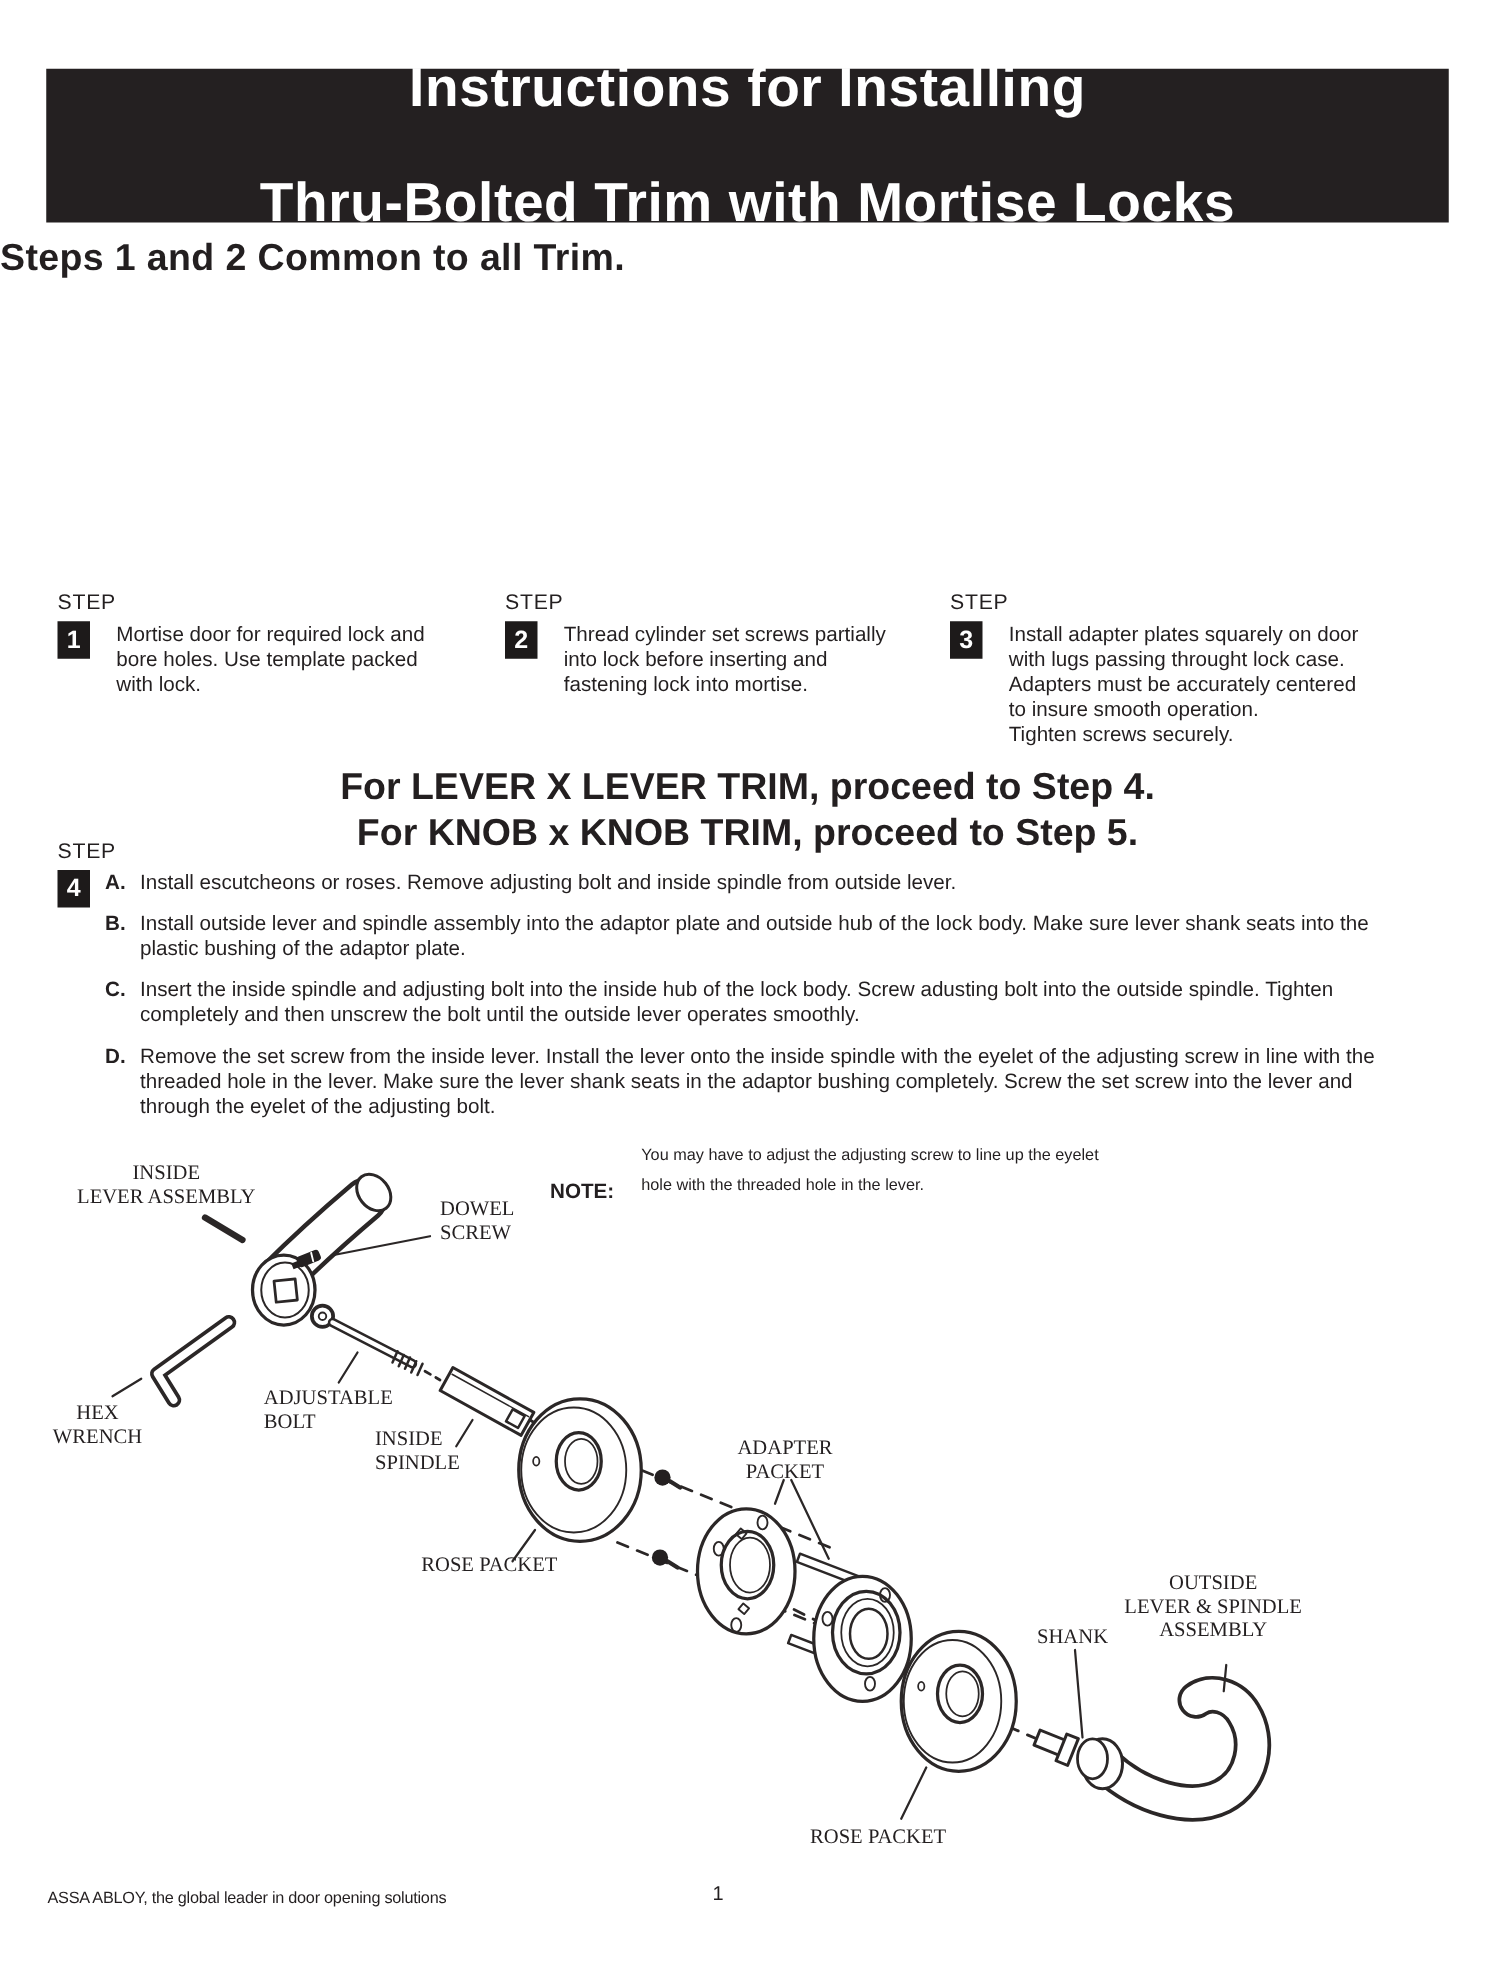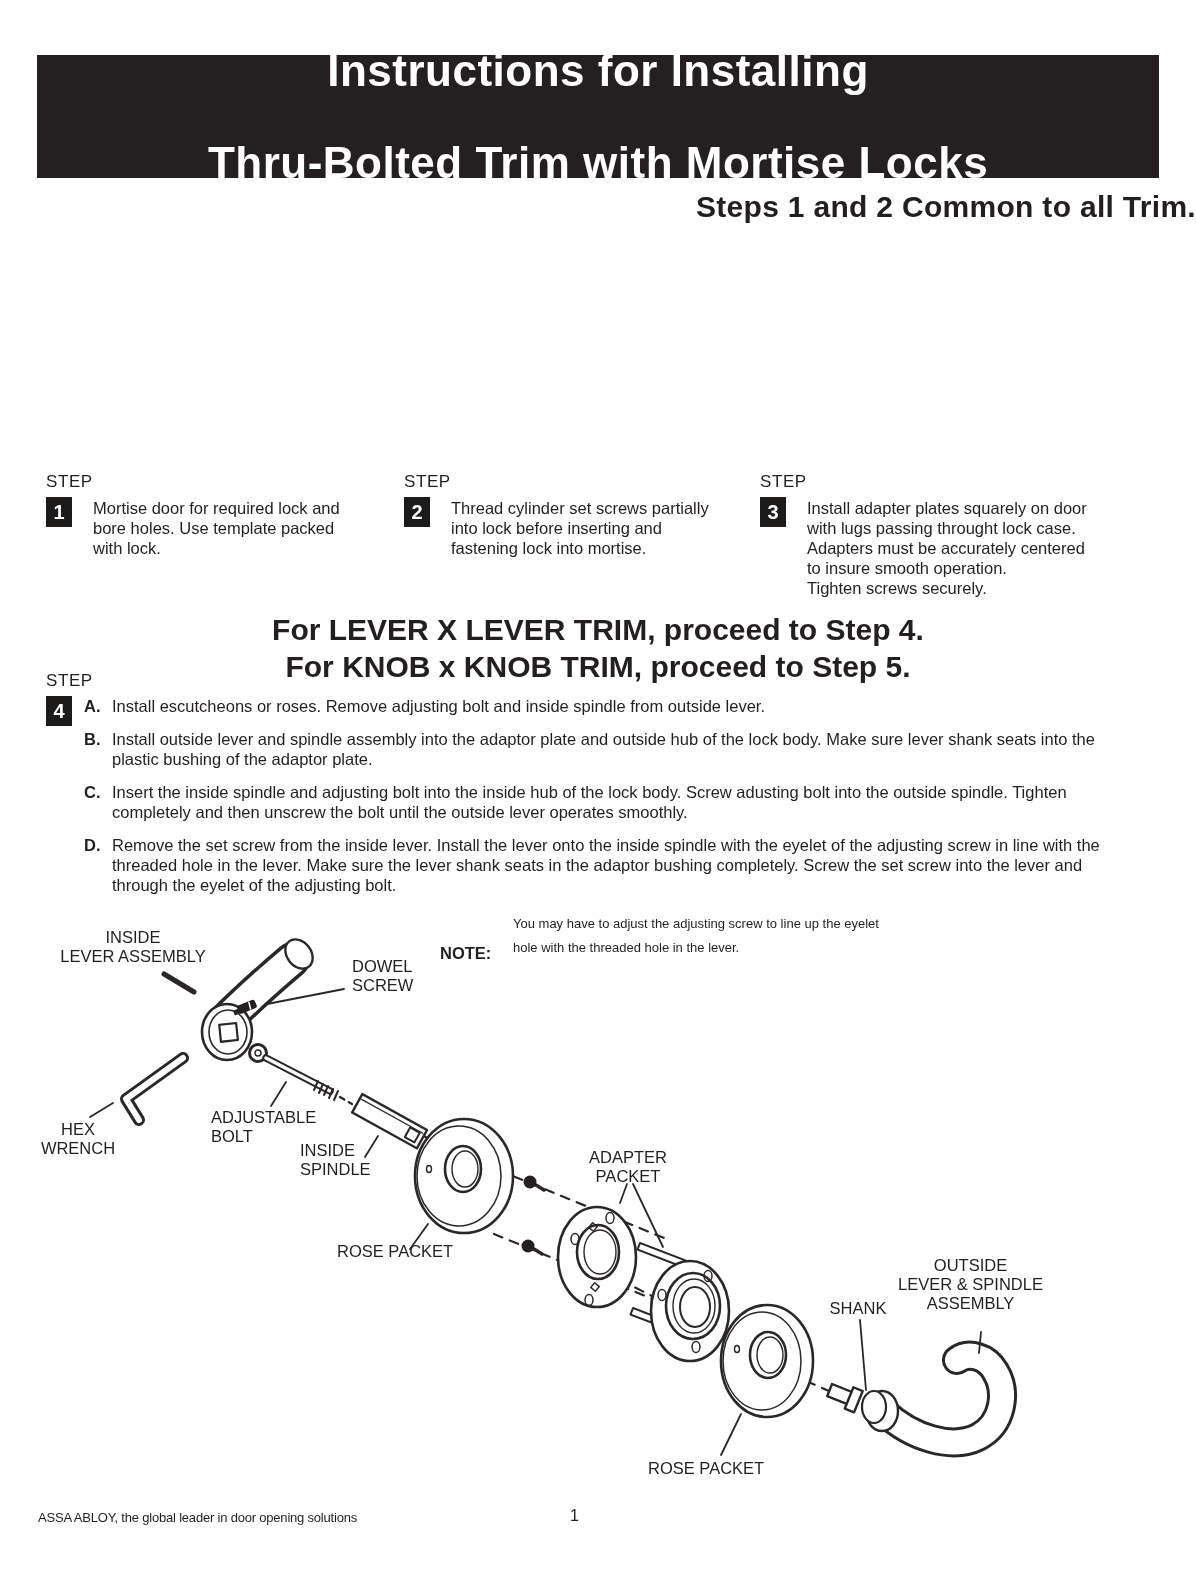--- a/index.html
+++ b/index.html
@@ -10,21 +10,21 @@
   }
   
   .banner{
     position:absolute;left:37px;top:55px;width:1122px;height:123px;background:#242021;
     color:#ffffff;display:flex;flex-direction:column;align-items:center;justify-content:center;
     text-align:center;
     gap:40px;
   }
   .banner-line{font-size:44px;font-weight:bold;line-height:52px;letter-spacing:0.5px;}
   .subtitle{
-    position:absolute;left:0;top:190px;width:1196px;text-align:right;
+    position:absolute;left:0;top:190px;width:1196px;text-align:left;
     font-size:30px;font-weight:bold;letter-spacing:0.3px;
   }
   
   .step-col{position:absolute;top:472px;}
   .col1{left:46px;width:330px;}
   .col2{left:404px;width:335px;}
   .col3{left:760px;width:355px;}
   .step-label{font-size:17px;letter-spacing:0.6px;}
   .step-row{display:flex;margin-top:5px;align-items:flex-start;}
   .step-num{
@@ -42,21 +42,21 @@
   .item{display:flex;margin-bottom:13px;}
   .item-letter{flex:0 0 28px;font-weight:bold;font-size:16.5px;line-height:20px;}
   .item-text{width:1002px;font-size:16.5px;line-height:20px;}
   
   .note{position:absolute;left:440px;top:912px;display:flex;}
   .note-label{flex:0 0 73px;font-weight:bold;font-size:16.5px;line-height:24px;margin-top:29px;}
   .note-text{width:525px;font-size:13px;line-height:24px;white-space:pre-line;}
   
   .diagram{position:absolute;left:0;top:920px;width:1196px;height:600px;}
   .diagram svg{position:absolute;left:0;top:0;}
-  .dlabel{position:absolute;font-size:16.5px;line-height:19px;white-space:pre-line;}
+  .dlabel{position:absolute;font-size:16.5px;line-height:19px;white-space:pre-line;font-family:Liberation Serif, serif;}
   .dl-center{text-align:center;}
   .dl-inside-lever{left:58px;top:8px;width:150px;}
   .dl-dowel{left:352px;top:37px;}
   .dl-adj-bolt{left:211px;top:188px;}
   .dl-hex{left:28px;top:200px;width:100px;}
   .dl-spindle{left:300px;top:221px;}
   .dl-rose1{left:337px;top:322px;}
   .dl-adapter{left:578px;top:228px;width:100px;}
   .dl-shank{left:828px;top:379px;width:60px;}
   .dl-outside{left:888px;top:336px;width:165px;}

